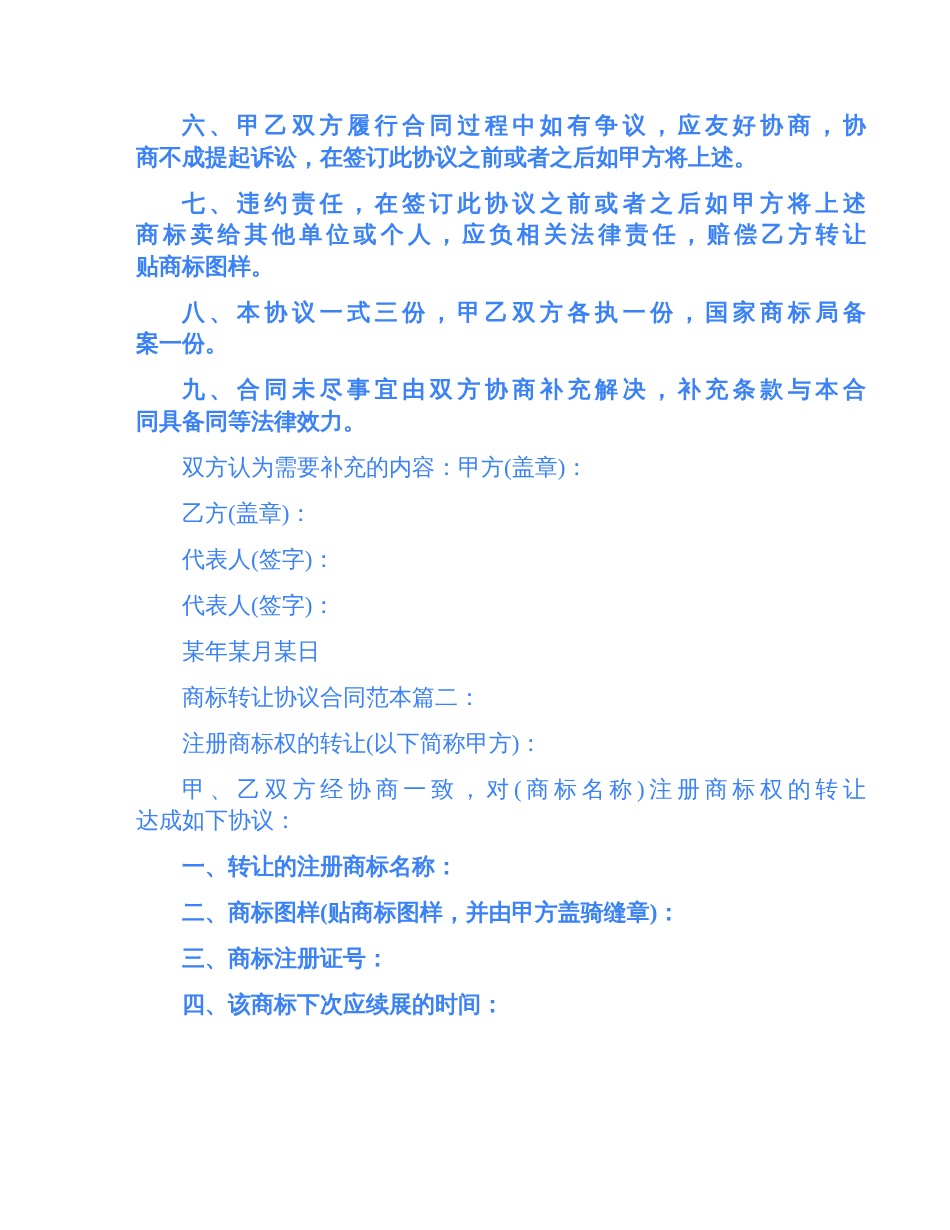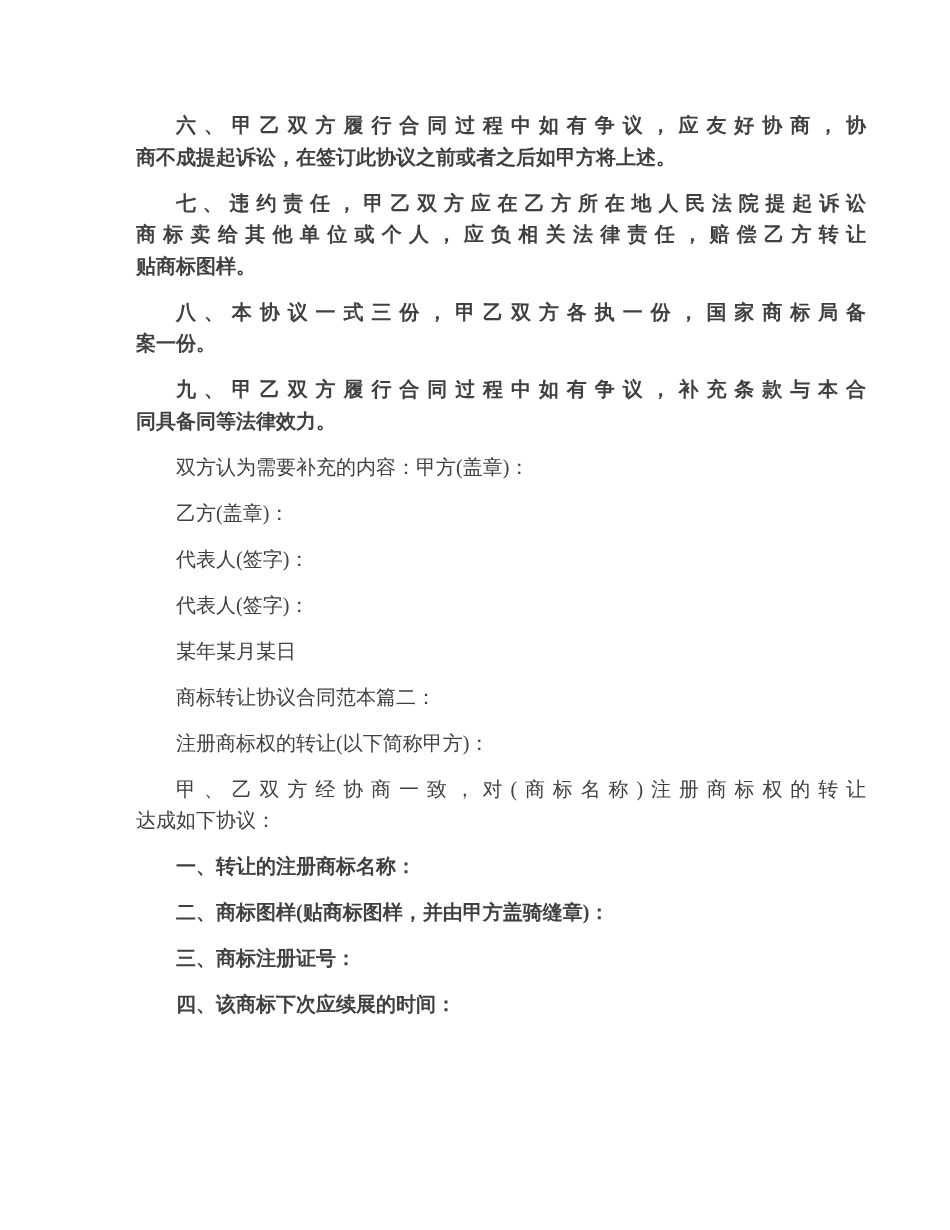--- a/index.html
+++ b/index.html
@@ -15,23 +15,23 @@
     background: #ffffff;
     color: #000000;
     overflow: hidden;
     font-family: "Liberation Serif", "DejaVu Serif", serif;
   }
   .doc-body {
     position: absolute;
     top: 110px;
     left: 136px;
     width: 730px;
-    font-size: 20px;
+    font-size: 23px;
     line-height: 31.5px;
-    color: #404040;
+    color: #3b82f6;
   }
   .para {
     margin: 0 0 14.5px 0;
   }
   .para:last-child {
     margin-bottom: 0;
   }
   .line {
     white-space: normal;
   }
@@ -51,32 +51,32 @@
 
 <div class="page">
   <div class="doc-body">
 
     <div class="para bold">
       <div class="line indent justify">六、甲乙双方履行合同过程中如有争议，应友好协商，协</div>
       <div class="line">商不成提起诉讼，在签订此协议之前或者之后如甲方将上述。</div>
     </div>
 
     <div class="para bold">
-      <div class="line indent justify">七、违约责任，甲乙双方应在乙方所在地人民法院提起诉讼</div>
+      <div class="line indent justify">七、违约责任，在签订此协议之前或者之后如甲方将上述</div>
       <div class="line justify">商标卖给其他单位或个人，应负相关法律责任，赔偿乙方转让</div>
       <div class="line">贴商标图样。</div>
     </div>
 
     <div class="para bold">
       <div class="line indent justify">八、本协议一式三份，甲乙双方各执一份，国家商标局备</div>
       <div class="line">案一份。</div>
     </div>
 
     <div class="para bold">
-      <div class="line indent justify">九、甲乙双方履行合同过程中如有争议，补充条款与本合</div>
+      <div class="line indent justify">九、合同未尽事宜由双方协商补充解决，补充条款与本合</div>
       <div class="line">同具备同等法律效力。</div>
     </div>
 
     <div class="para">
       <div class="line indent">双方认为需要补充的内容：甲方(盖章)：</div>
     </div>
 
     <div class="para">
       <div class="line indent">乙方(盖章)：</div>
     </div>

